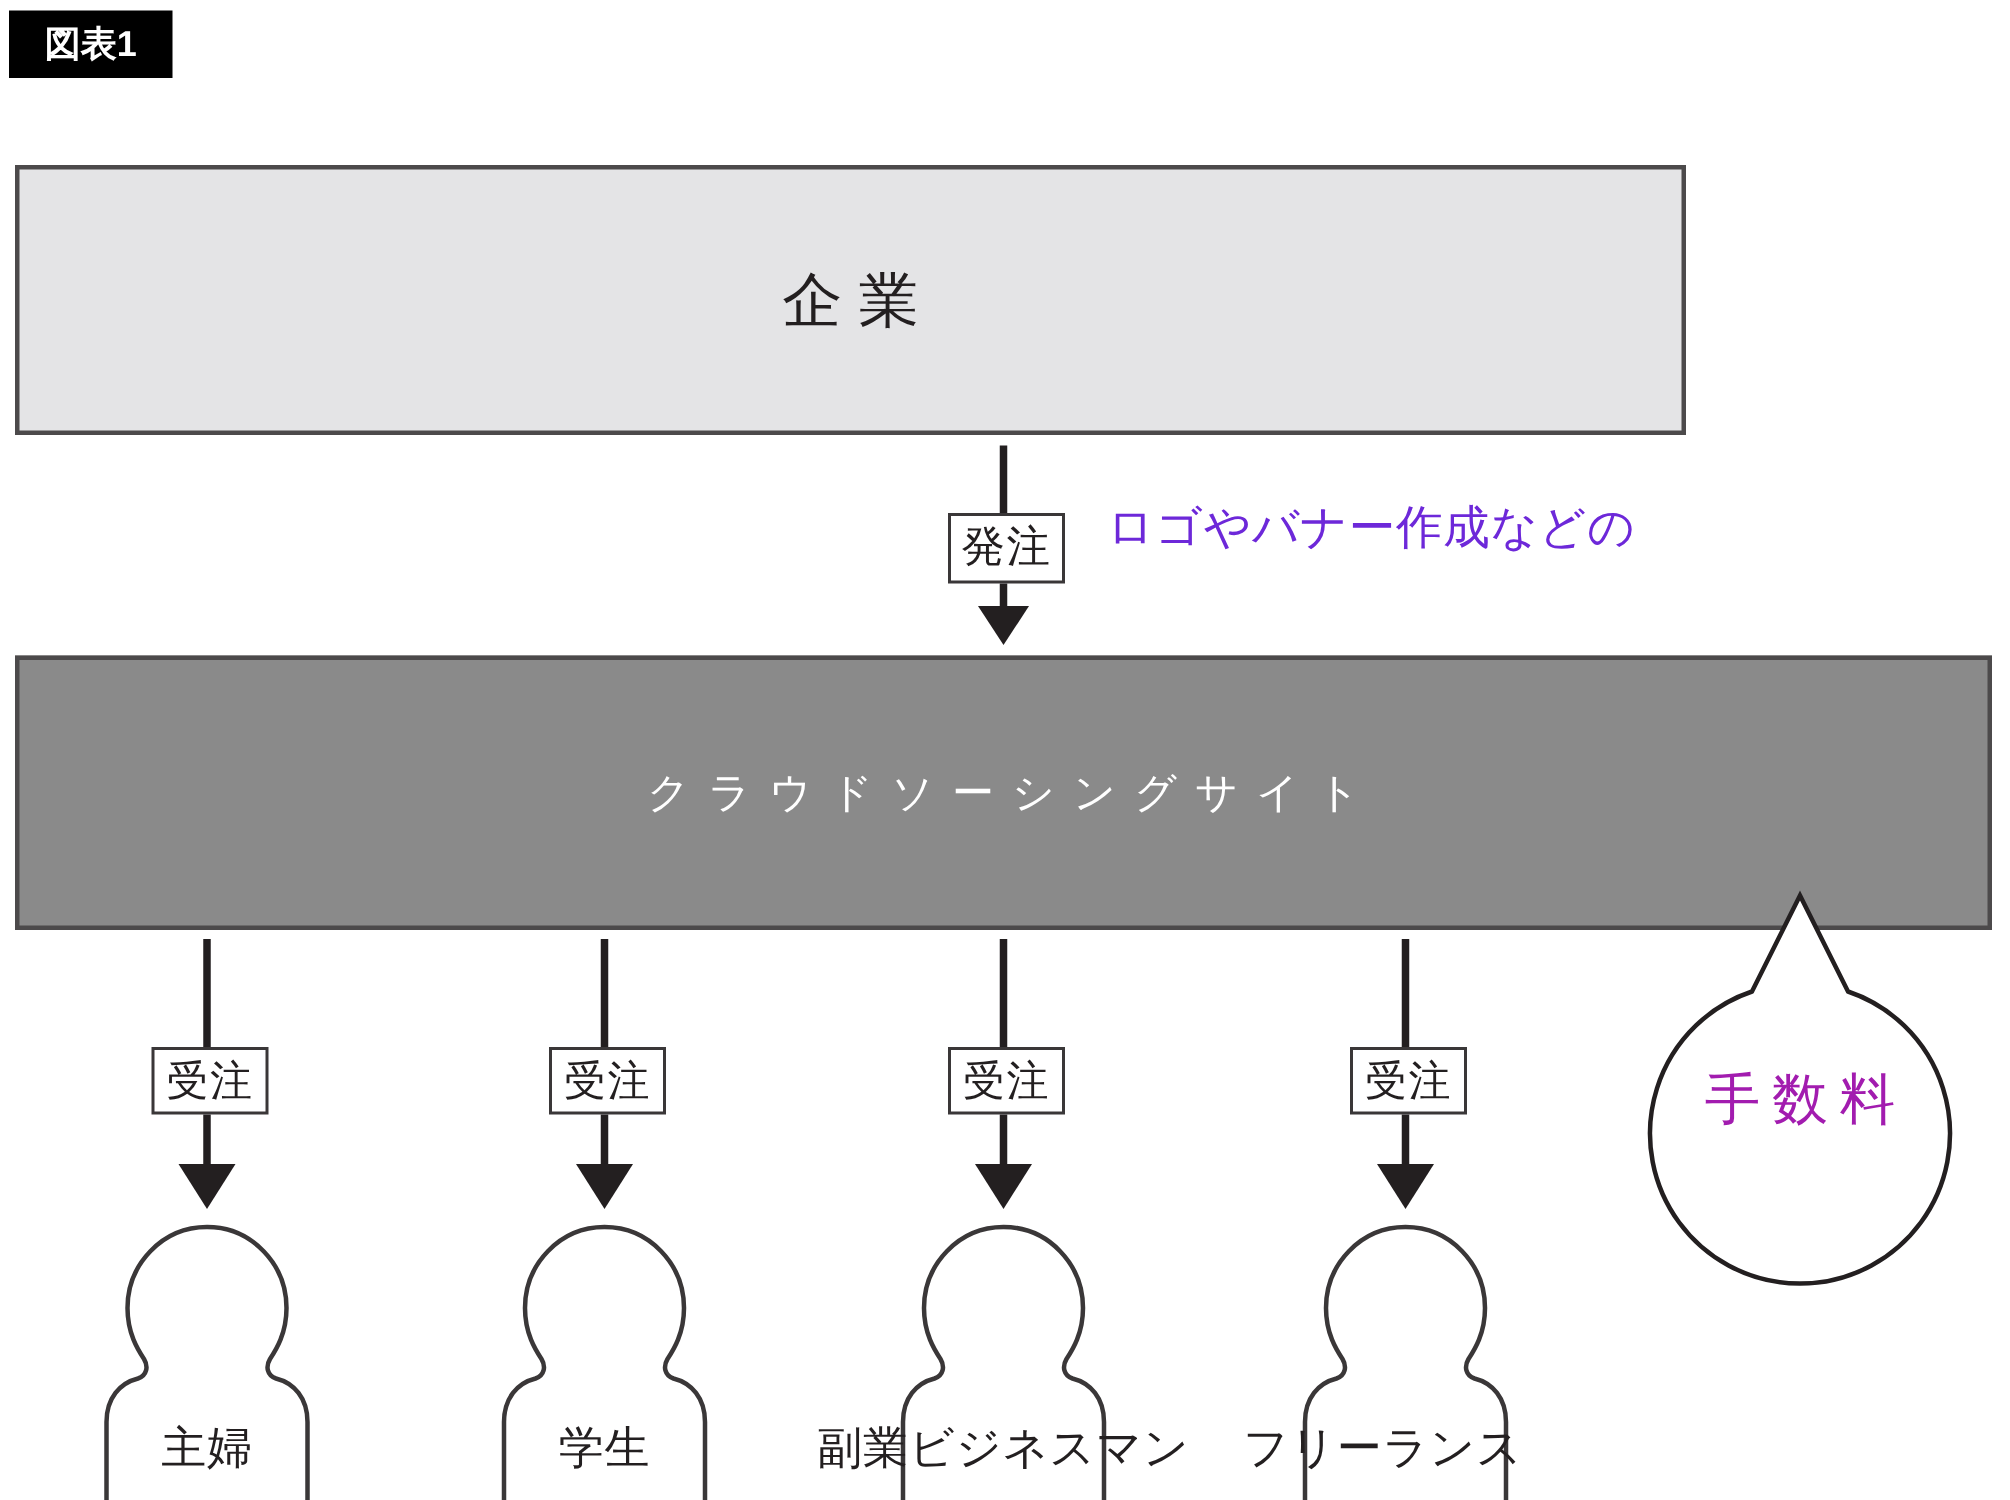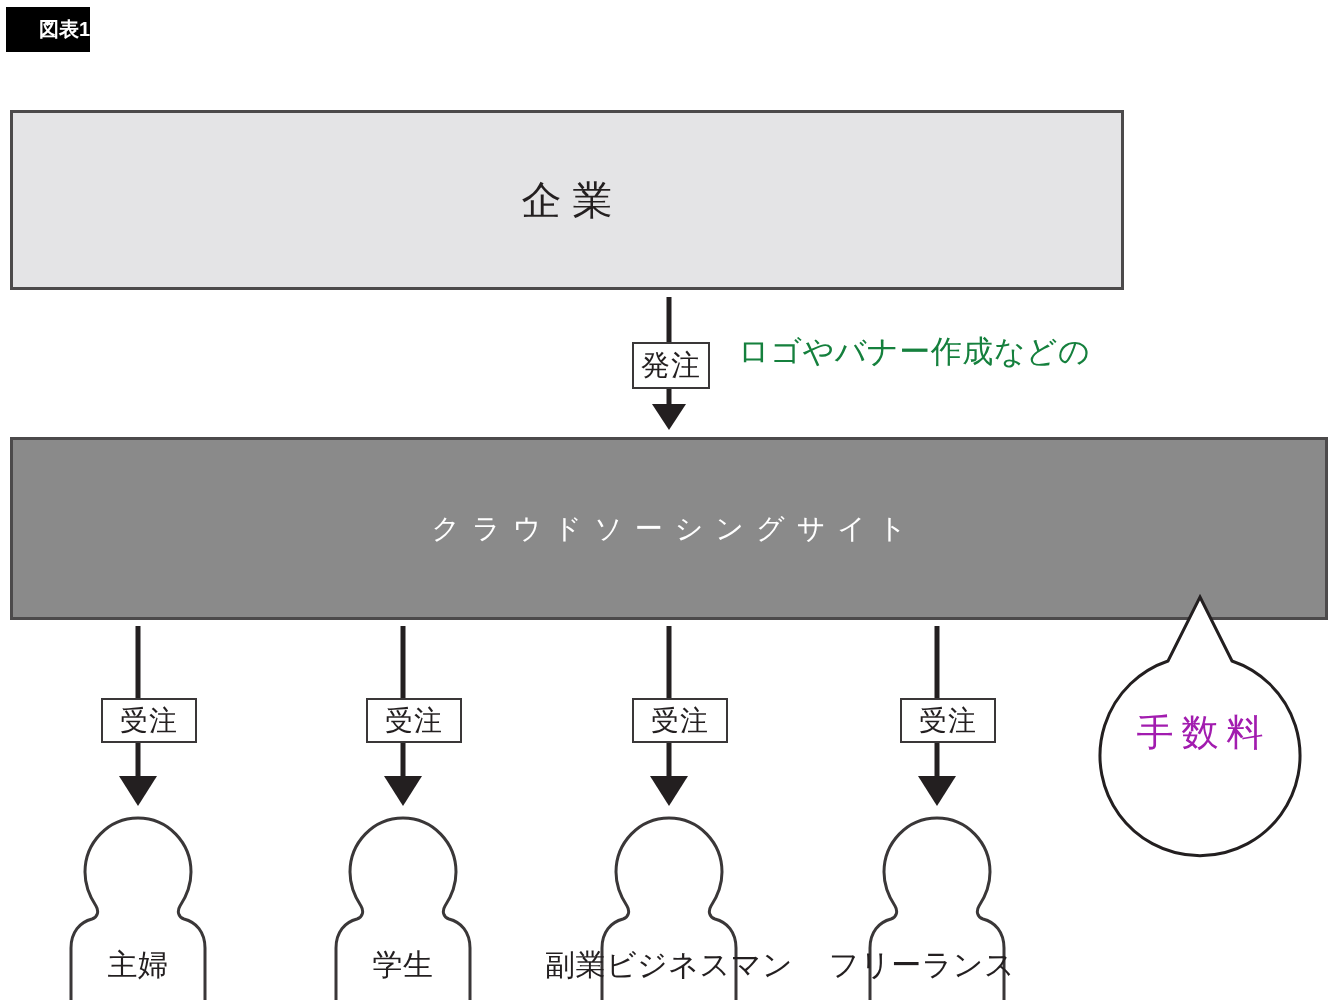--- a/index.html
+++ b/index.html
@@ -21,28 +21,28 @@
     position: absolute;
     left: 0px;
     top: 0px;
     width: 1340px;
     height: 62px;
   }
   #figure-badge {
     position: absolute;
     left: 6px;
     top: 7px;
-    width: 84px;
+    width: 109px;
     height: 45px;
     background: #000000;
     color: #ffffff;
-    font-size: 20px;
+    font-size: 24px;
     font-weight: bold;
     line-height: 45px;
-    text-align: right;
+    text-align: center;
     letter-spacing: 0px;
     box-sizing: border-box;
   }
   #title-text {
     position: absolute;
     left: 124px;
     top: 2px;
     height: 54px;
     line-height: 54px;
     font-size: 38px;
@@ -130,33 +130,33 @@
   }
   #chip-hatchu {
     left: 632px;
     top: 342px;
     width: 78px;
     height: 47px;
     font-size: 29px;
   }
   .chip-juchu {
     top: 698px;
-    width: 96px;
+    width: 78px;
     height: 45px;
     font-size: 28px;
   }
 
   
   #order-note {
     position: absolute;
     left: 738px;
     top: 328px;
     font-size: 31px;
     line-height: 48px;
-    color: #15803d;
+    color: #6d28d9;
     white-space: nowrap;
   }
   #order-note div { letter-spacing: 0.5px; }
 
   
   #fee-label {
     position: absolute;
     left: 1100px;
     top: 633px;
     width: 200px;

